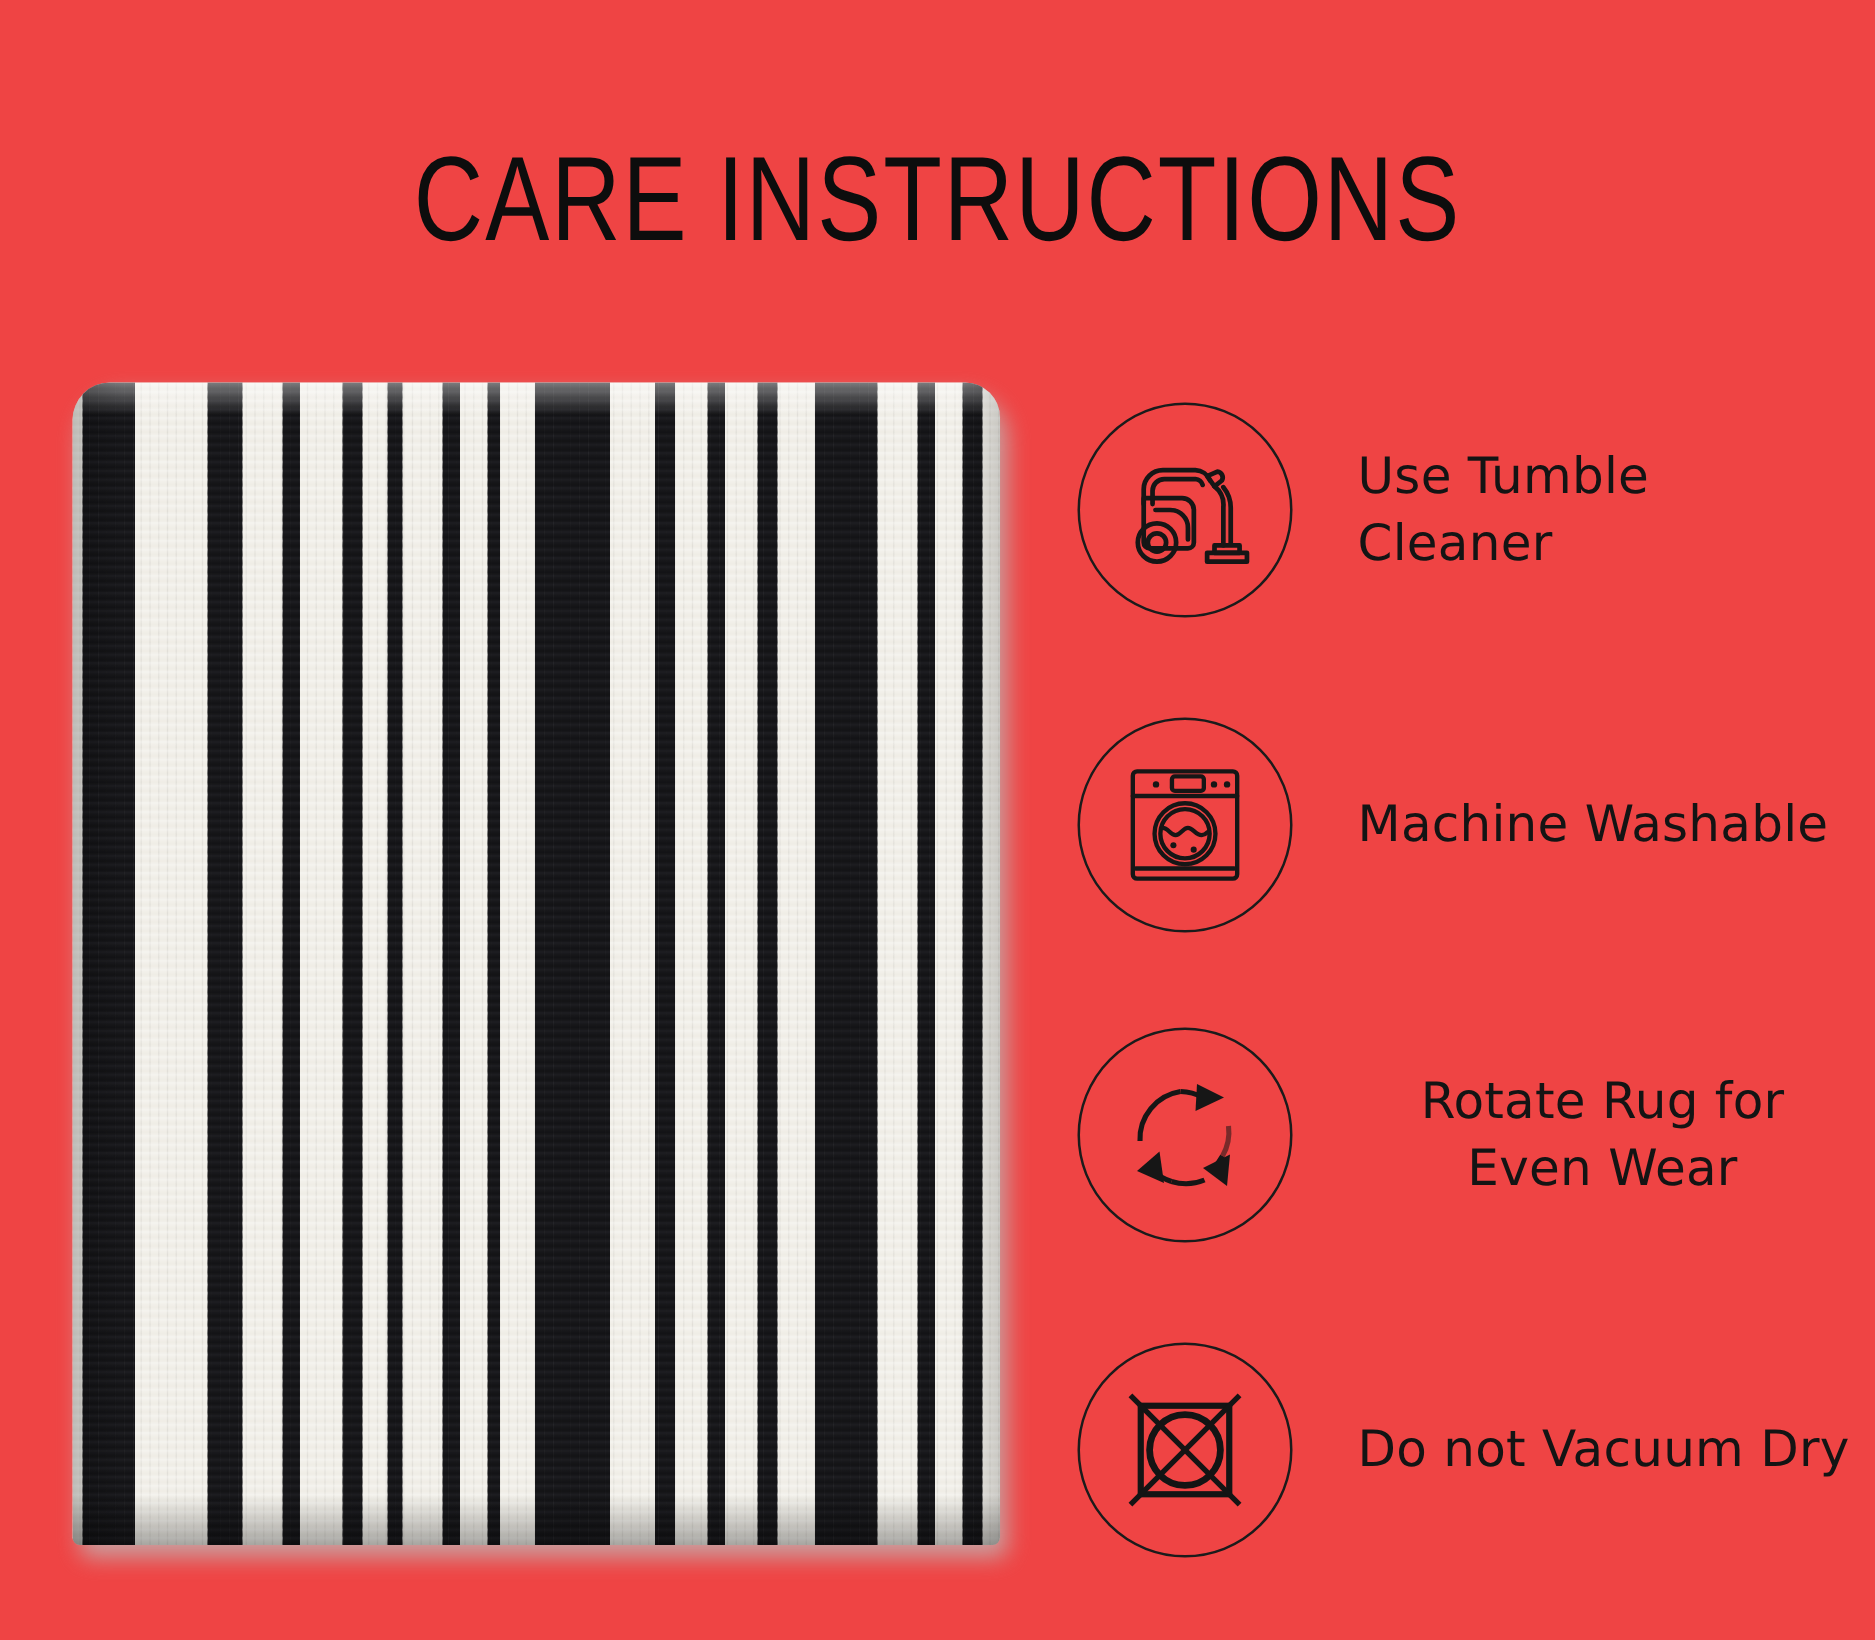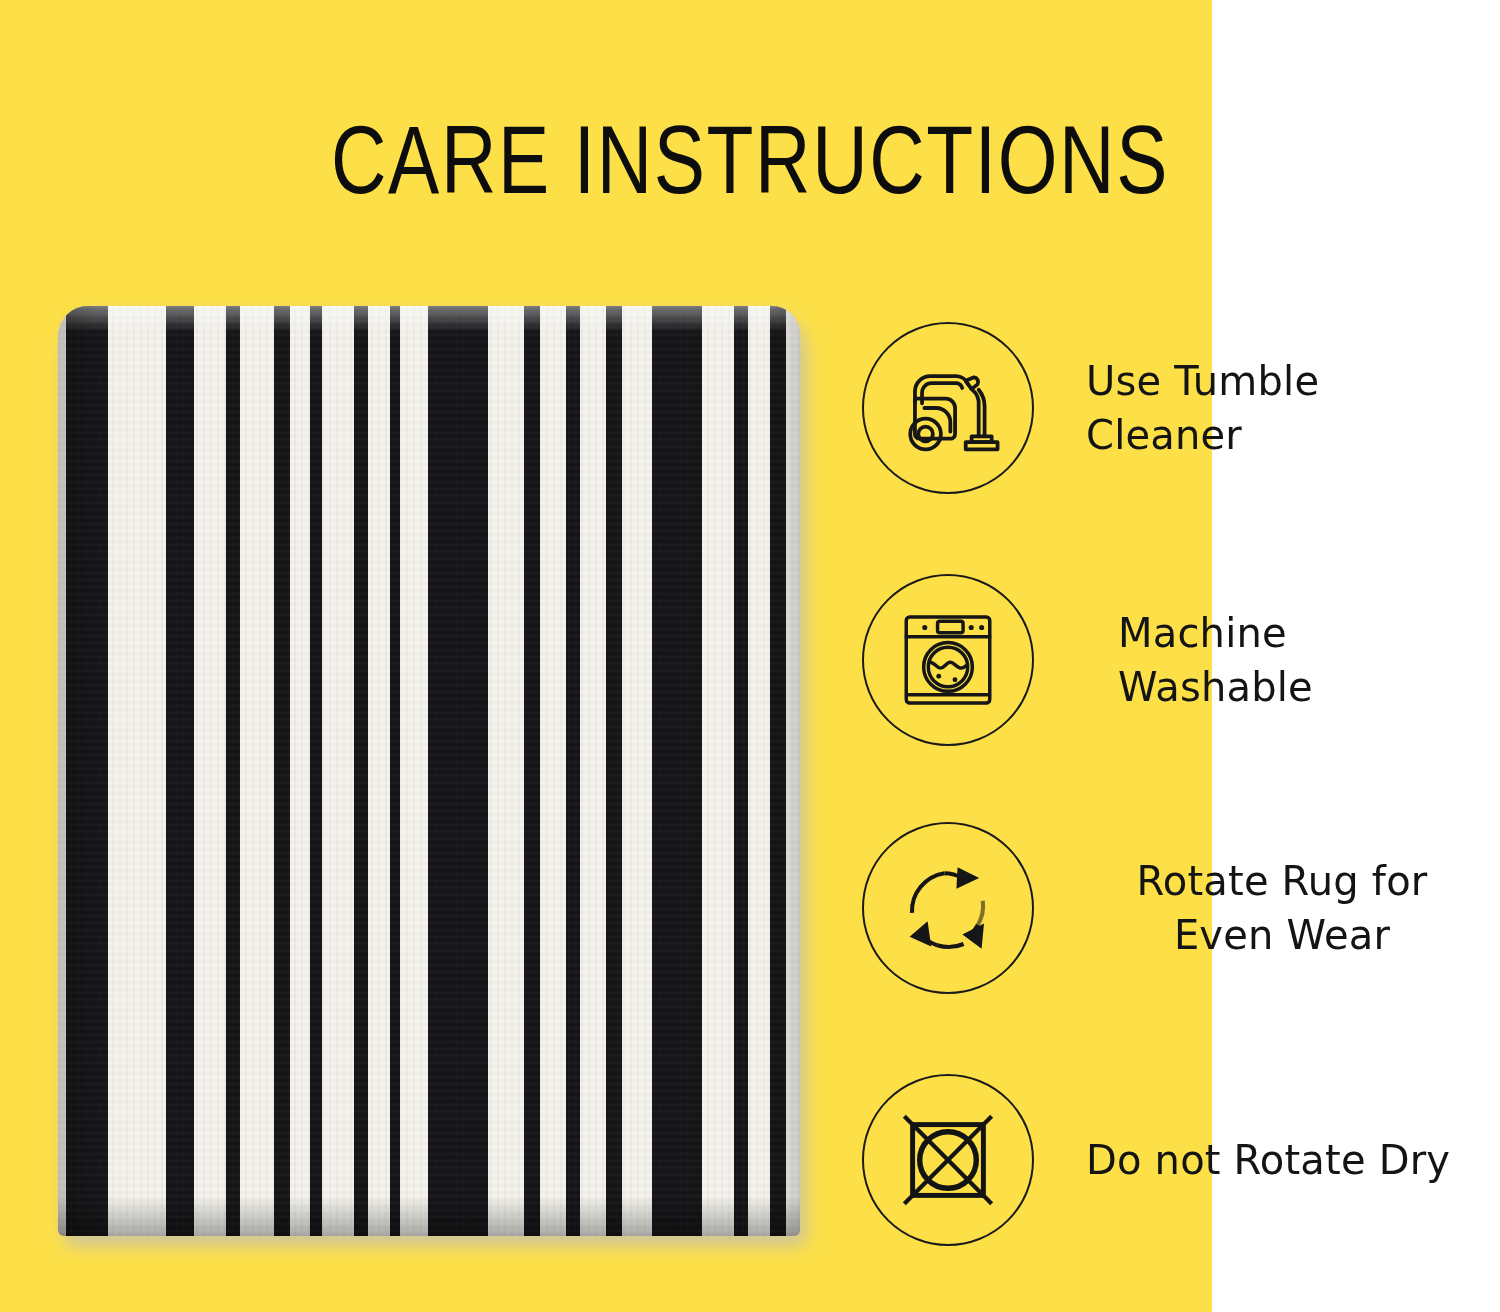--- a/index.html
+++ b/index.html
@@ -8,23 +8,23 @@
   }
   body {
     width: 1500px;
     height: 1312px;
     overflow: hidden;
     font-family: "Liberation Sans", sans-serif;
   }
 
   #page {
     position: relative;
-    width: 1212px;
+    width: 1500px;
     height: 1312px;
-    background: #fde047;
+    background: #ef4444;
   }
 
   
   #title {
     position: absolute;
     left: 0;
     top: 108px;
     width: 1500px;
     text-align: center;
     font-family: "Liberation Sans Narrow", "Liberation Sans", sans-serif;
@@ -134,21 +134,21 @@
   
   .care-item {
     position: absolute;
     left: 862px;
     width: 620px;
     height: 176px;
     display: flex;
     align-items: center;
   }
   #item-0 { top: 320px; }
-  #item-1 { top: 572px; gap: 32px; }
+  #item-1 { top: 572px; }
   #item-2 { top: 820px; }
   #item-3 { top: 1072px; }
 
   .icon-circle {
     flex: 0 0 auto;
     width: 172px;
     height: 172px;
     border-radius: 50%;
     border: 2px solid #1b1b1b;
     box-sizing: border-box;
@@ -284,16 +284,16 @@
 
   <div class="care-item" id="item-3">
     <div class="icon-circle">
       <svg width="118" height="118" viewBox="0 0 100 100" fill="none" stroke="#141414" stroke-width="4.2" stroke-linecap="butt">
         <rect x="20" y="20" width="60" height="60"></rect>
         <circle cx="50" cy="50" r="24" stroke-width="4.6"></circle>
         <path d="M13 13 L87 87" stroke-width="3.6"></path>
         <path d="M87 13 L13 87" stroke-width="3.6"></path>
       </svg>
     </div>
-    <div class="care-label">Do not Rotate Dry</div>
+    <div class="care-label">Do not Vacuum Dry</div>
   </div>
 
 </div>
 
 </body></html>

